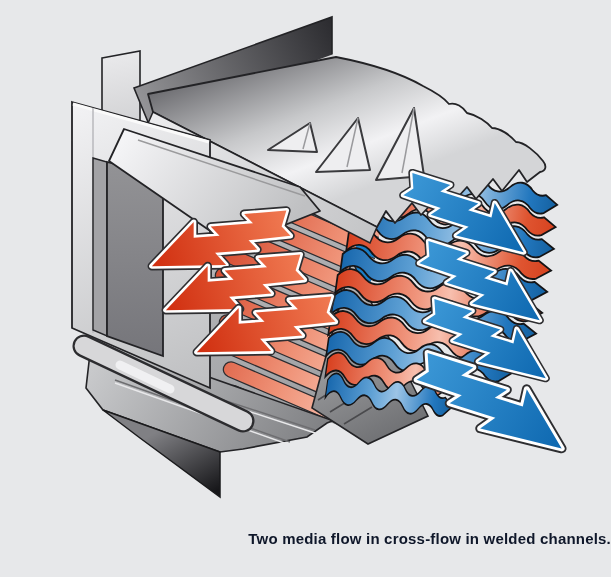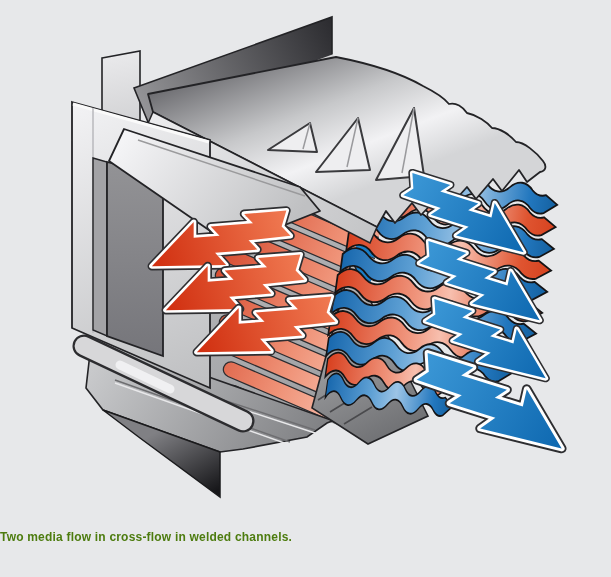--- a/index.html
+++ b/index.html
@@ -8,23 +8,23 @@
     background:#e7e8ea;
     font-family:"Liberation Sans", sans-serif;
     overflow:hidden;
   }
   .figure{
     position:relative;width:611px;height:577px;background:#e7e8ea;
   }
   .figure svg{position:absolute;top:0;left:0;}
   .caption{
     position:absolute;left:0;right:0;top:530px;
-    text-align:left;
-    font-size:12px;font-weight:bold;
-    color:#4d7c0f;letter-spacing:.2px;
+    text-align:right;
+    font-size:15px;font-weight:bold;
+    color:#0f172a;letter-spacing:.2px;
   }
 </style>
 </head>
 <body>
 
 <div class="figure">
 <svg width="611" height="577" viewBox="0 0 611 577">
   <defs>
     <linearGradient id="gBackwall" x1="140" y1="120" x2="335" y2="20" gradientUnits="userSpaceOnUse">
       <stop offset="0" stop-color="#98989b"></stop>

